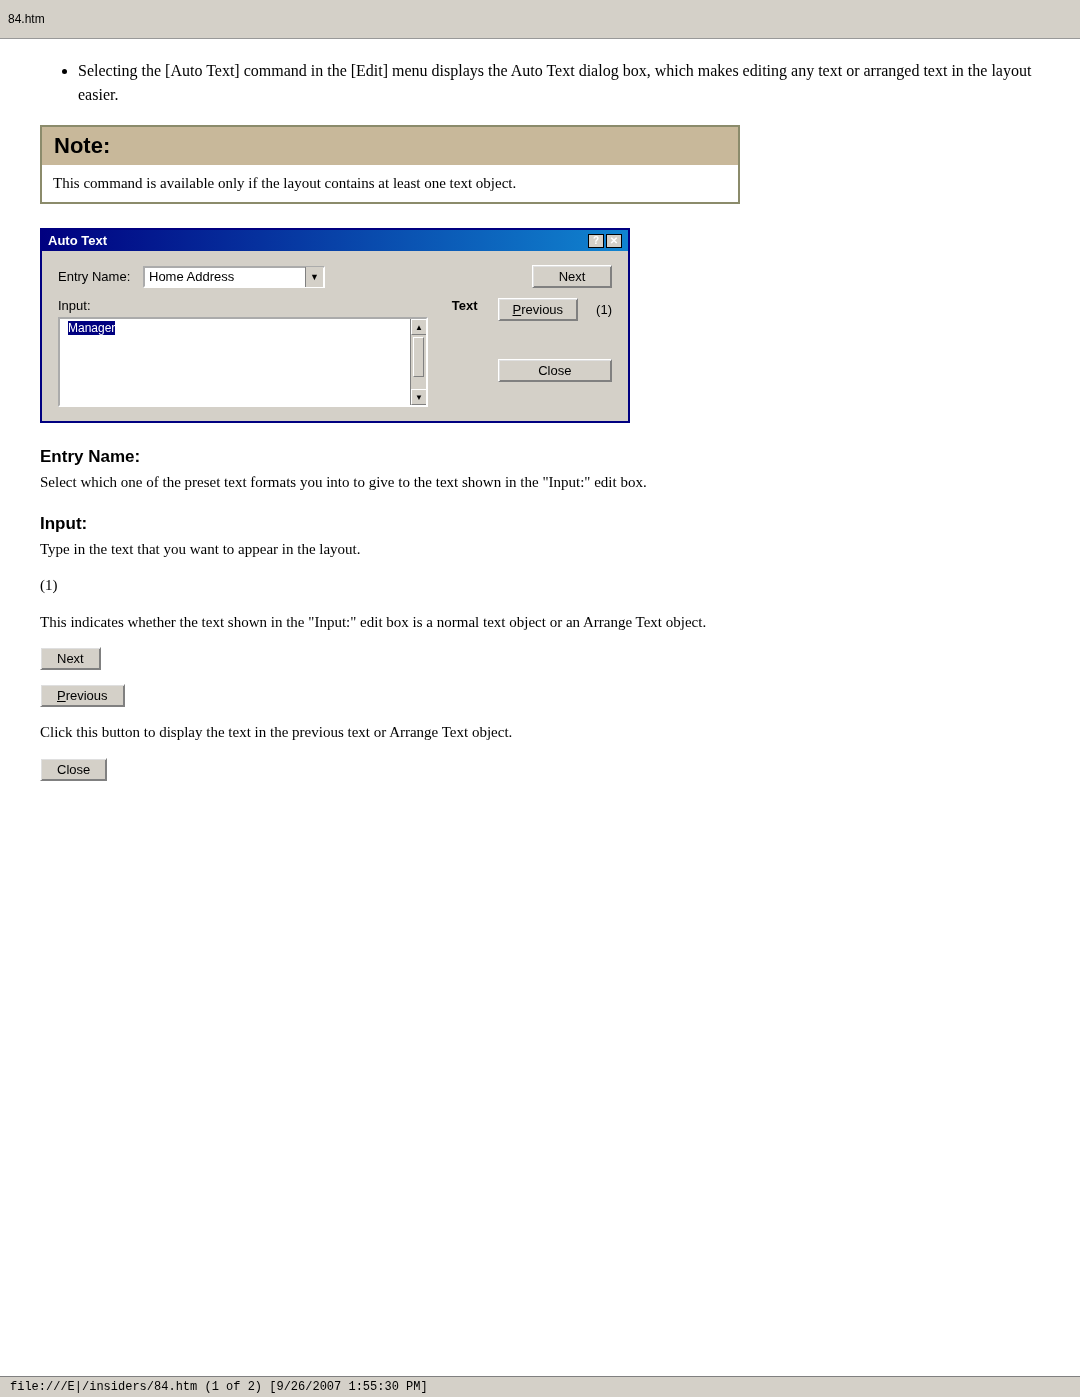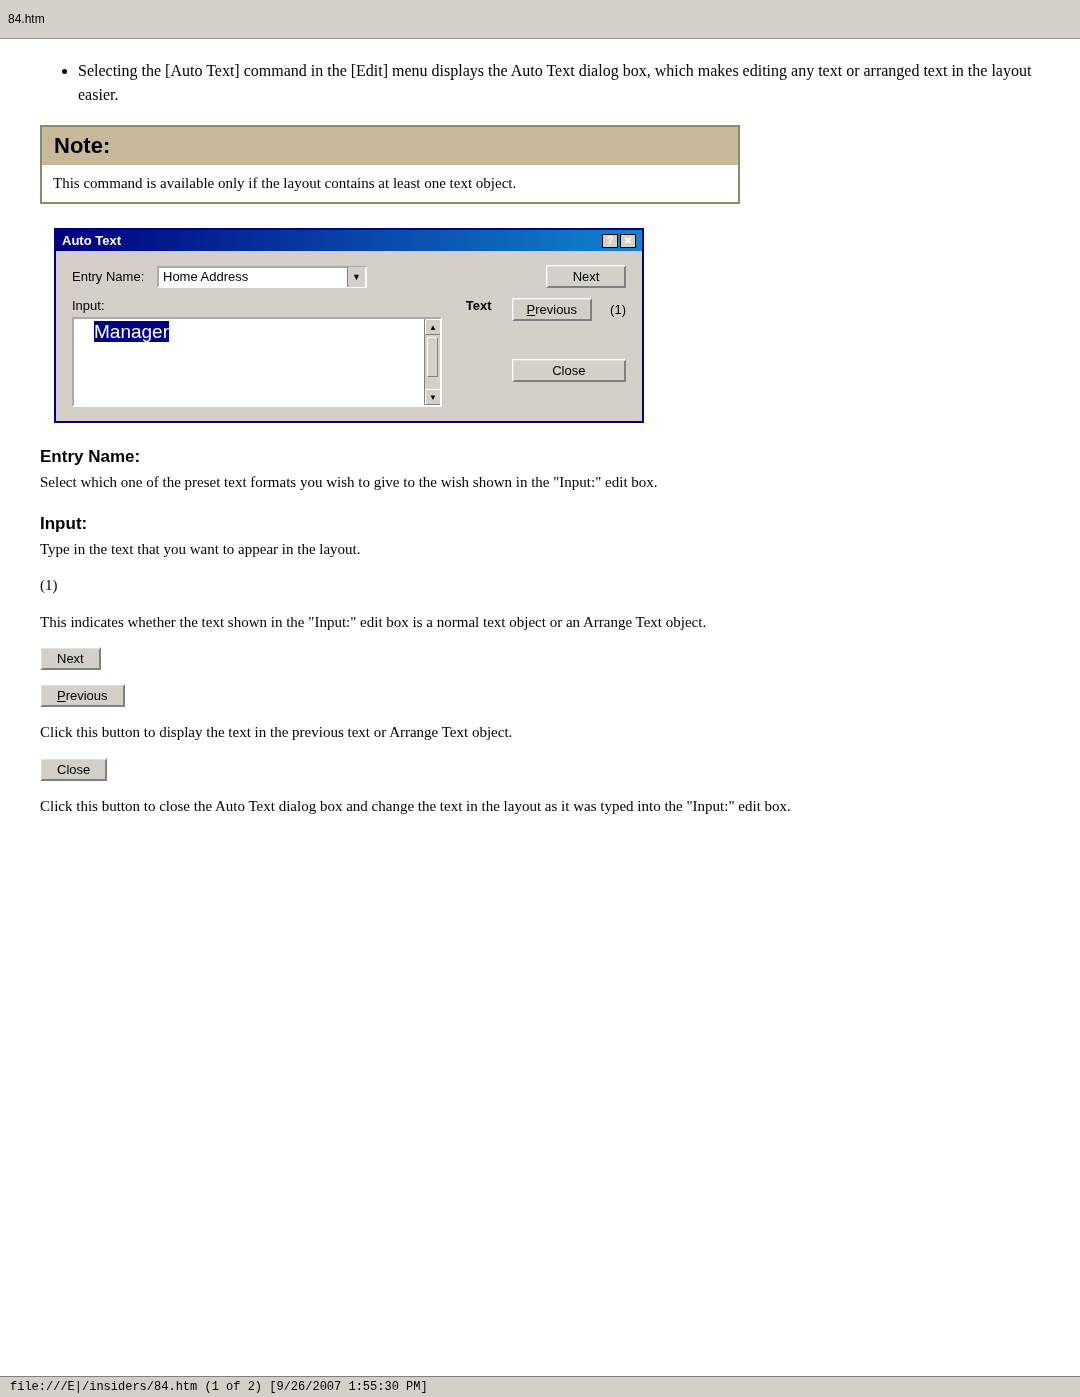--- a/index.html
+++ b/index.html
@@ -67,21 +67,20 @@
     .dialog-wrapper {
       margin-bottom: 24px;
     }
 
     .dialog {
       width: 590px;
       border: 2px solid #000080;
       background: #d4d0c8;
       font-family: Arial, sans-serif;
       font-size: 13px;
-      margin-left: 14px;
     }
 
     .dialog-titlebar {
       background: linear-gradient(to right, #000080, #1084d0);
       color: white;
       padding: 3px 6px;
       display: flex;
       align-items: center;
       justify-content: space-between;
       font-weight: bold;
@@ -123,21 +122,20 @@
       font-size: 13px;
       min-width: 85px;
     }
 
     .win-select-wrapper {
       display: flex;
       align-items: center;
       border: 2px inset #fff;
       background: white;
       height: 22px;
-      gap: 28px;
     }
 
     .win-select-input {
       background: white;
       border: none;
       font-size: 13px;
       padding: 1px 4px;
       width: 160px;
       outline: none;
       font-family: Arial, sans-serif;
@@ -190,22 +188,22 @@
       border: 2px inset #fff;
       background: white;
       width: 370px;
       height: 90px;
       display: flex;
       overflow: hidden;
     }
 
     .text-area-content {
       flex: 1;
-      padding: 2px 20px;
-      font-size: 19px;
+      padding: 2px 8px;
+      font-size: 12px;
       font-family: Arial, sans-serif;
       position: relative;
     }
 
     .text-selected {
       background: #000080;
       color: white;
       display: inline;
     }
 
@@ -369,21 +367,21 @@
               <span>Close</span>
             </button>
           </div>
         </div>
 
       </div>
     </div>
   </div>
 
   <p class="section-heading">Entry Name:</p>
-  <p class="section-text">Select which one of the preset text formats you wish to give to the wish shown in the "Input:" edit box.</p>
+  <p class="section-text">Select which one of the preset text formats you into to give to the text shown in the "Input:" edit box.</p>
 
   <p class="section-heading">Input:</p>
   <p class="section-text">Type in the text that you want to appear in the layout.</p>
 
   <p class="section-text">(1)</p>
   <p class="section-text">This indicates whether the text shown in the "Input:" edit box is a normal text object or an Arrange Text object.</p>
 
   <div style="margin-bottom:6px;">
     <button class="standalone-button">
       <span>Next</span>
@@ -395,19 +393,18 @@
       <u>P</u><span>revious</span>
     </button>
   </div>
   <p class="section-text">Click this button to display the text in the previous text or Arrange Text object.</p>
 
   <div style="margin-bottom:6px;">
     <button class="standalone-button">
       <span>Close</span>
     </button>
   </div>
-  <p class="section-text">Click this button to close the Auto Text dialog box and change the text in the layout as it was typed into the "Input:" edit box.</p>
 
 </div>
 
 <div class="status-bar">
   <span>file:///E|/insiders/84.htm (1 of 2) [9/26/2007 1:55:30 PM]</span>
 </div>
 
 </body></html>

